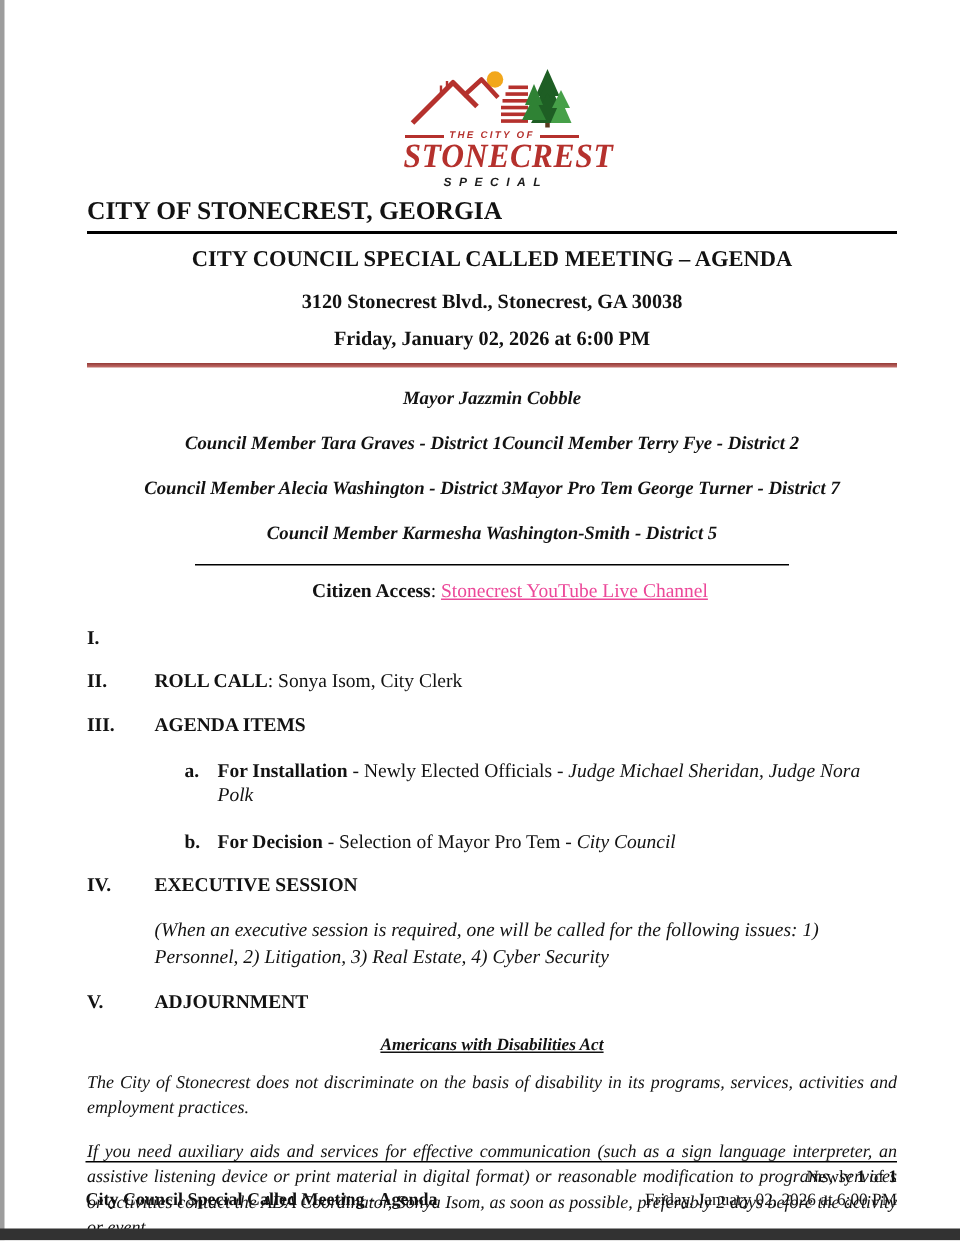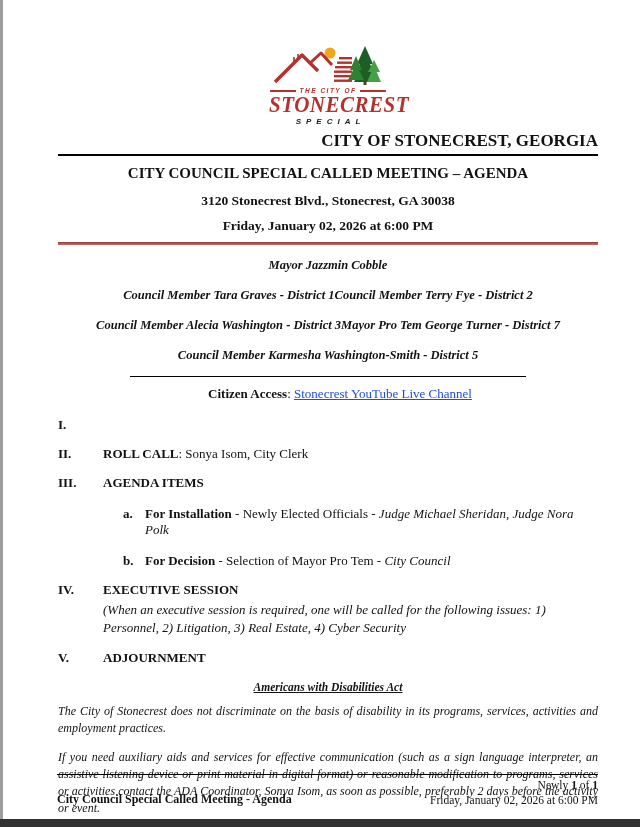--- a/index.html
+++ b/index.html
@@ -25,48 +25,48 @@
   .logo-name {
     font-family:"Liberation Serif", serif; font-weight:bold; font-size:21px;
     line-height:1.0; color:#b5312d; letter-spacing:0.5px; transform:scaleY(1.08);
   }
   .logo-state {
     font-family:"Liberation Sans", sans-serif; font-weight:600; font-size:8px;
     letter-spacing:5px; color:#1c1c1c; margin-top:2px; padding-left:5px;
   }
 
   
-  .doc-title { font-size:17px; font-weight:bold; text-align:right; margin:5px 0 0 0; }
+  .doc-title { font-size:17px; font-weight:bold; text-align:left; margin:5px 0 0 0; }
   .hr-black { border:0; border-top:2px solid #000; margin:3px 0 0 0; }
   .meeting-title { font-size:15px; font-weight:bold; text-align:center; margin:9px 0 0 0; }
   .addr-line { font-size:13.5px; font-weight:bold; text-align:center; margin:11px 0 0 0; }
   .date-line { font-size:13.5px; font-weight:bold; text-align:center; margin:9px 0 0 0; }
   .hr-red { border:0; height:3px; margin:8px 0 0 0; background:linear-gradient(#943a37, #c4706c); }
 
   
   .officials { text-align:center; font-weight:bold; font-style:italic; font-size:12.5px; }
   .officials .mayor-line { margin-top:13px; }
   .officials .two-col { display:flex; justify-content:center; margin-top:15px; white-space:nowrap; }
   .officials .last-line { margin-top:15px; }
   .sig-line { width:396px; margin:13px auto 0 auto; border-top:1.5px solid #000; }
 
   .citizen { text-align:center; font-size:13px; margin-top:9px; }
   .citizen .lbl { font-weight:bold;margin-left:24px; }
-  .citizen a { color:#1d4ed8; text-decoration:underline; cursor:pointer;margin-top:47px; }
+  .citizen a { color:#ec4899; text-decoration:underline; cursor:pointer;margin-top:47px; }
 
   
   .agenda { margin-top:15px; font-size:13px; }
   .a-row { display:flex; margin-top:13px; }
   .a-row .num { flex:0 0 45px; font-weight:bold; }
   .a-row .head { font-weight:bold; }
   .sub-row { display:flex; margin:15px 0 0 65px; }
   .sub-row .letter { flex:0 0 22px; font-weight:bold; }
   .sub-row .bold { font-weight:bold; }
   .sub-row .it { font-style:italic; }
-  .exec-note { margin:3px 0 0 45px; width:482px; font-style:italic; line-height:1.38; }
+  .exec-note { margin:13px 0 0 45px; width:482px; font-style:italic; line-height:1.38; }
 
   
   .ada-heading {
     text-align:center; font-size:11.5px; font-weight:bold; font-style:italic;
     text-decoration:underline; margin-top:15px;
   }
   .ada-p { font-size:12px; font-style:italic; text-align:justify; line-height:1.4; margin:10px 0 0 0; }
   .ada-p2 { margin-top:13px; }
 
   

